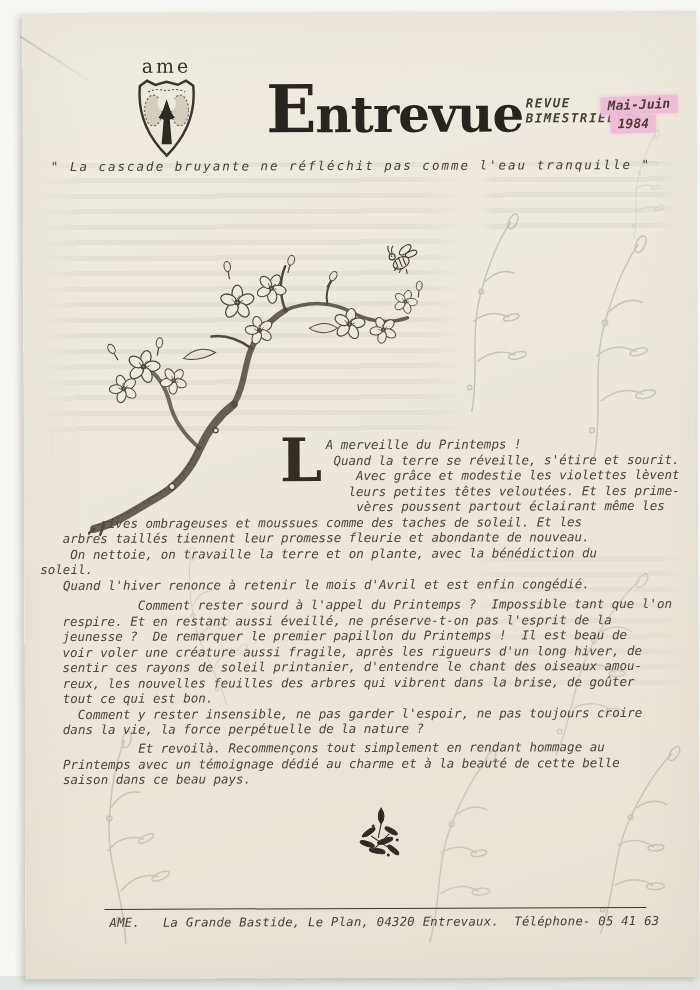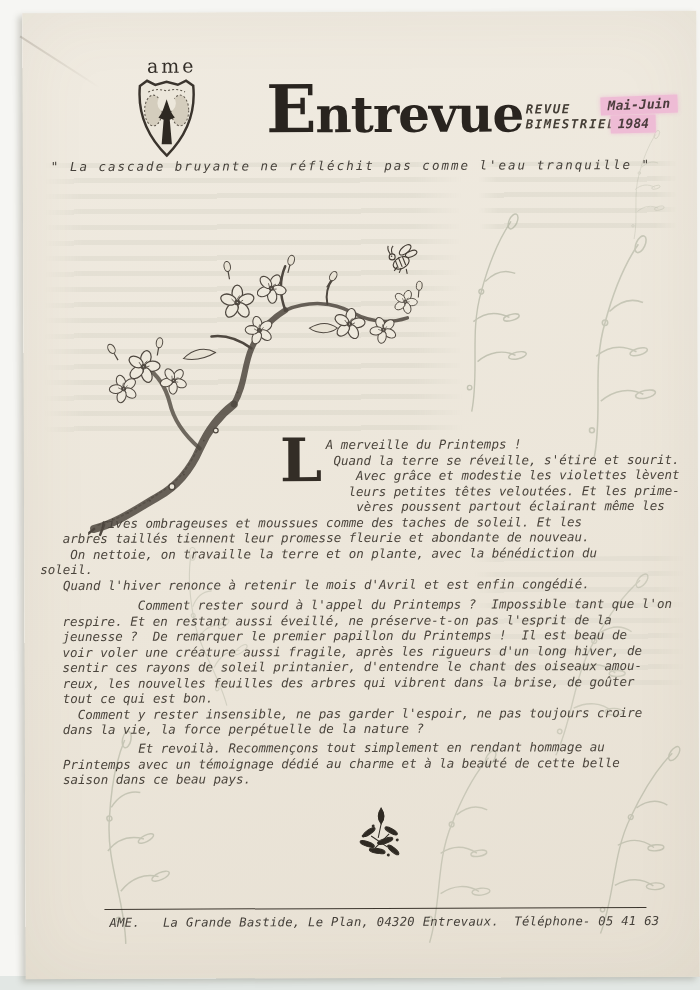--- a/index.html
+++ b/index.html
@@ -33,32 +33,32 @@
   .bg-sprigs{position:absolute;left:0;top:0;z-index:0;}
   
   .type{
     font-family:"DejaVu Sans Mono", monospace;font-style:italic;
     font-size:12.5px;line-height:15.5px;color:#4a443c;
   }
   .para{position:absolute;z-index:2;}
   .tline{white-space:pre;min-height:15.5px;}
   
   .org-mark{
-    position:absolute;left:114px;top:42px;width:60px;text-align:right;z-index:2;
+    position:absolute;left:114px;top:42px;width:60px;text-align:center;z-index:2;
     font-family:"DejaVu Serif", serif;font-size:19px;letter-spacing:3px;color:#332e28;
   }
   .crest{position:absolute;left:113px;top:66px;z-index:2;}
   .masthead{
     position:absolute;left:222px;top:58px;width:300px;text-align:center;z-index:2;
     font-family:"DejaVu Serif", serif;font-weight:bold;font-size:50px;
     letter-spacing:-1px;color:#29241f;
   }
   .masthead::first-letter{font-size:1.32em;}
   .revue-label{
-    position:absolute;left:503px;top:90px;z-index:2;
+    position:absolute;left:503px;top:84px;z-index:2;
     font-family:"DejaVu Sans Mono", monospace;font-style:italic;font-weight:bold;
     font-size:12.5px;line-height:15px;letter-spacing:1.5px;color:#453f37;
   }
   .issue{position:absolute;left:578px;top:85px;z-index:2;
     font-family:"DejaVu Sans Mono", monospace;font-style:italic;font-weight:bold;
     font-size:13px;color:#4b3c3c;}
   .hl{display:inline-block;background:#eebcd5;padding:1px 7px 2px 7px;
       box-shadow:0 0 4px rgba(238,188,213,.9);}
   #hl-month{transform:rotate(-2deg);}
   #hl-year{transform:rotate(-1deg);margin:1px 0 10px 10px;}

